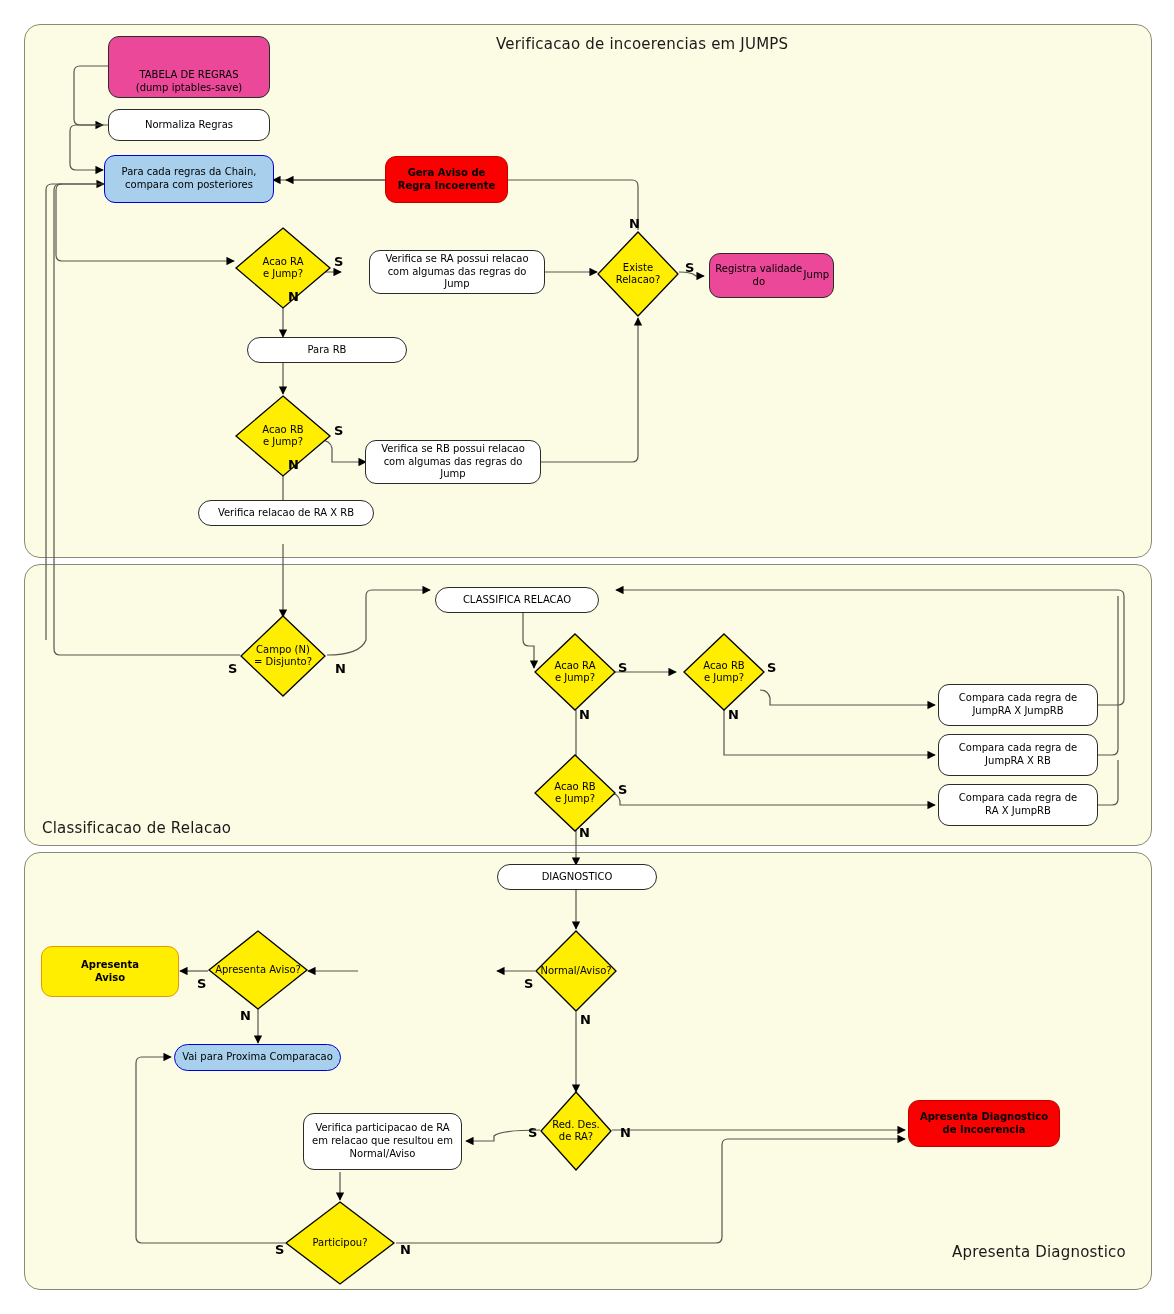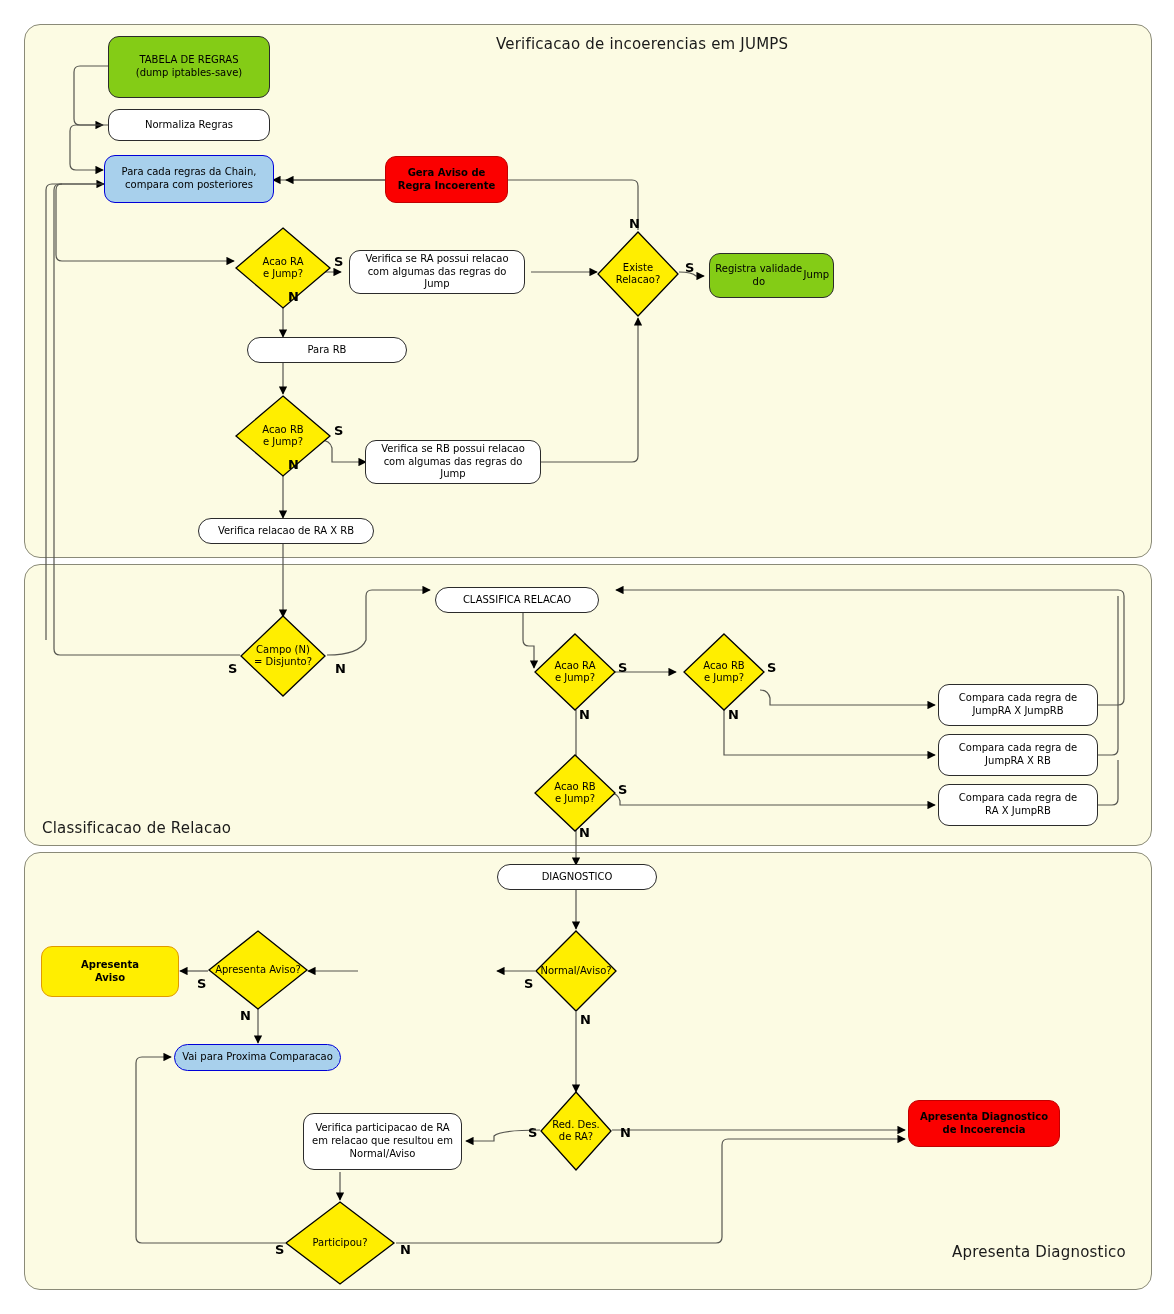--- a/index.html
+++ b/index.html
@@ -48,21 +48,21 @@
     line-height: 1.28;
     color: #000;
     z-index: 4;
   }
   .rrect {
     border-radius: 11px;
     border: 1px solid #2b2b2b;
     background: #ffffff;
     padding: 2px 4px;
   }
-  .rrect.green { background: #84cc16; border-color: #2b2b2b; }
+  .rrect.green { background: #ec4899; border-color: #2b2b2b; justify-content: flex-end; }
   .rrect.blue  { background: #a8d0ec; border-color: #0000d8; }
   .rrect.red   { background: #fb0000; border-color: #c00000; font-weight: bold; }
   .rrect.yellowbox { background: #ffee00; border-color: #e09a00; font-weight: bold; }
   .rrect.stadium { border-radius: 14px; }
 
   .diamond {
     background: transparent;
     border: none;
   }
   .diamond .dshape {
@@ -209,21 +209,21 @@
   <div class="node diamond" style="left:234px; top:226px; width:98px; height:84px;">
     <svg class="dshape" viewBox="0 0 98 84">
       <polygon points="49,2 96,42 49,82 2,42" fill="#FFEE00" stroke="#000" stroke-width="1.3"></polygon>
     </svg>
     <div class="dlabel">
       <div>Acao RA</div>
       <div>e Jump?</div>
     </div>
   </div>
 
-  <div class="node rrect" style="left:349px; top:250px; width:176px; height:44px; flex-direction:column;">
+  <div class="node rrect" style="left:369px; top:250px; width:176px; height:44px; flex-direction:column;">
     <span>Verifica se RA possui relacao</span>
     <span>com algumas das regras do Jump</span>
   </div>
 
   <div class="node diamond" style="left:596px; top:230px; width:84px; height:88px;">
     <svg class="dshape" viewBox="0 0 84 88">
       <polygon points="42,2 82,44 42,86 2,44" fill="#FFEE00" stroke="#000" stroke-width="1.3"></polygon>
     </svg>
     <div class="dlabel">
       <div>Existe</div>
@@ -248,21 +248,21 @@
       <div>Acao RB</div>
       <div>e Jump?</div>
     </div>
   </div>
 
   <div class="node rrect" style="left:365px; top:440px; width:176px; height:44px; flex-direction:column;">
     <span>Verifica se RB possui relacao</span>
     <span>com algumas das regras do Jump</span>
   </div>
 
-  <div class="node rrect stadium" style="left:198px; top:518px; width:176px; height:26px;">
+  <div class="node rrect stadium" style="left:198px; top:500px; width:176px; height:26px;">
     <span>Verifica relacao de RA X RB</span>
   </div>
 
   <div class="node diamond" style="left:239px; top:614px; width:88px; height:84px;">
     <svg class="dshape" viewBox="0 0 88 84">
       <polygon points="44,2 86,42 44,82 2,42" fill="#FFEE00" stroke="#000" stroke-width="1.3"></polygon>
     </svg>
     <div class="dlabel">
       <div>Campo (N)</div>
       <div>= Disjunto?</div>

